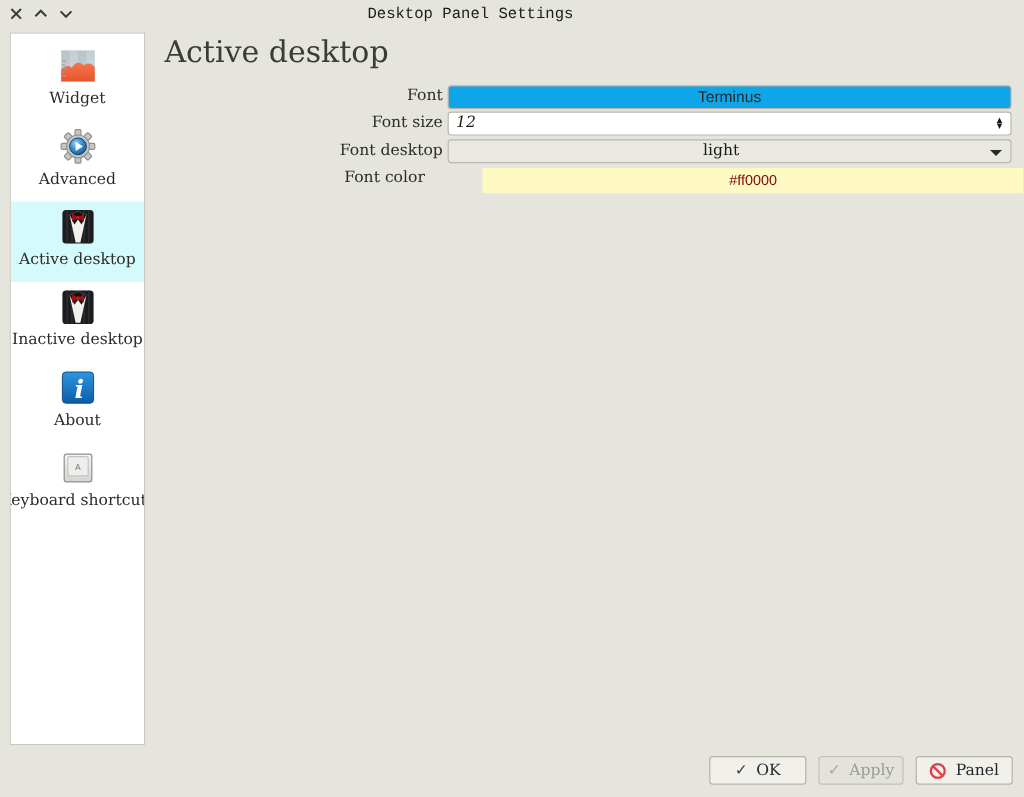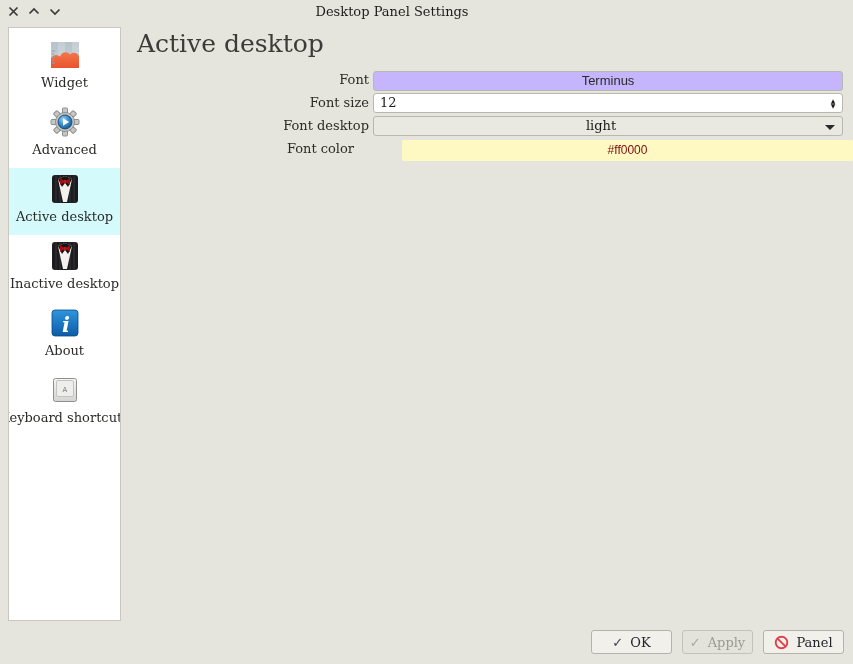--- a/index.html
+++ b/index.html
@@ -5,21 +5,21 @@
   * { margin:0; padding:0; box-sizing:border-box; }
   html,body { width:853px; height:664px; overflow:hidden; }
   body {
     position:relative;
     background:#e5e4dd;
     font-family:"DejaVu Serif","Liberation Serif",serif;
     color:#2b2b28;
   }
 
   
-  .titlebar { position:absolute; top:0; left:0; width:784px; height:24px; }
+  .titlebar { position:absolute; top:0; left:0; width:784px; height:24px;font-family:Liberation Mono, monospace; }
   .win-controls { position:absolute; left:7px; top:5px; display:flex; gap:9px; }
   .win-btn { width:12px; height:12px; display:flex; align-items:center; justify-content:center; cursor:default; }
   .win-btn svg { display:block; }
   .win-title { position:absolute; left:0; top:4px; width:100%; text-align:center; font-size:13px; color:#1c1c1a; }
 
   
   .sidebar {
     position:absolute; left:8px; top:27px; width:113px; height:594px;
     background:#ffffff; border:1px solid #c9c8c0;
     padding-top:6px; overflow:hidden;
@@ -40,28 +40,28 @@
   .form { position:absolute; left:0; top:70px; width:853px; }
   .row { display:flex; align-items:stretch; margin-bottom:3px; height:20px; }
   .row .flabel {
     width:371px; text-align:right; padding-right:2px;
     font-size:13px; line-height:20px; color:#2b2b28;
   }
   .row .ctrl { width:470px; margin-left:2px; position:relative; }
 
   .btn-field {
     width:100%; height:100%;
-    background:#c4b5fd; border:1px solid #b9b8af; border-radius:3px;
+    background:#0ea5e9; border:1px solid #b9b8af; border-radius:3px;
     font-size:13px; line-height:18px; text-align:center; color:#2b2b28;
     cursor:default;
   }
   .spin-field {
     width:100%; height:100%;
     background:#ffffff; border:1px solid #b9b8af; border-radius:3px;
-    font-size:13px; line-height:18px; padding:0 16px 0 6px; color:#1a1a18;
+    font-size:13px; line-height:18px; padding:0 16px 0 6px; color:#1a1a18;font-style:italic;
   }
   .spinner {
     position:absolute; right:4px; top:1px; height:18px; width:12px;
     display:flex; flex-direction:column; align-items:center; justify-content:center;
     font-size:6px; line-height:5px; color:#1a1a18; cursor:default;
     font-family:"DejaVu Sans",sans-serif;
   }
   .dropdown {
     width:100%; height:100%;
     background:#e9e8e1; border:1px solid #b9b8af; border-radius:3px;

